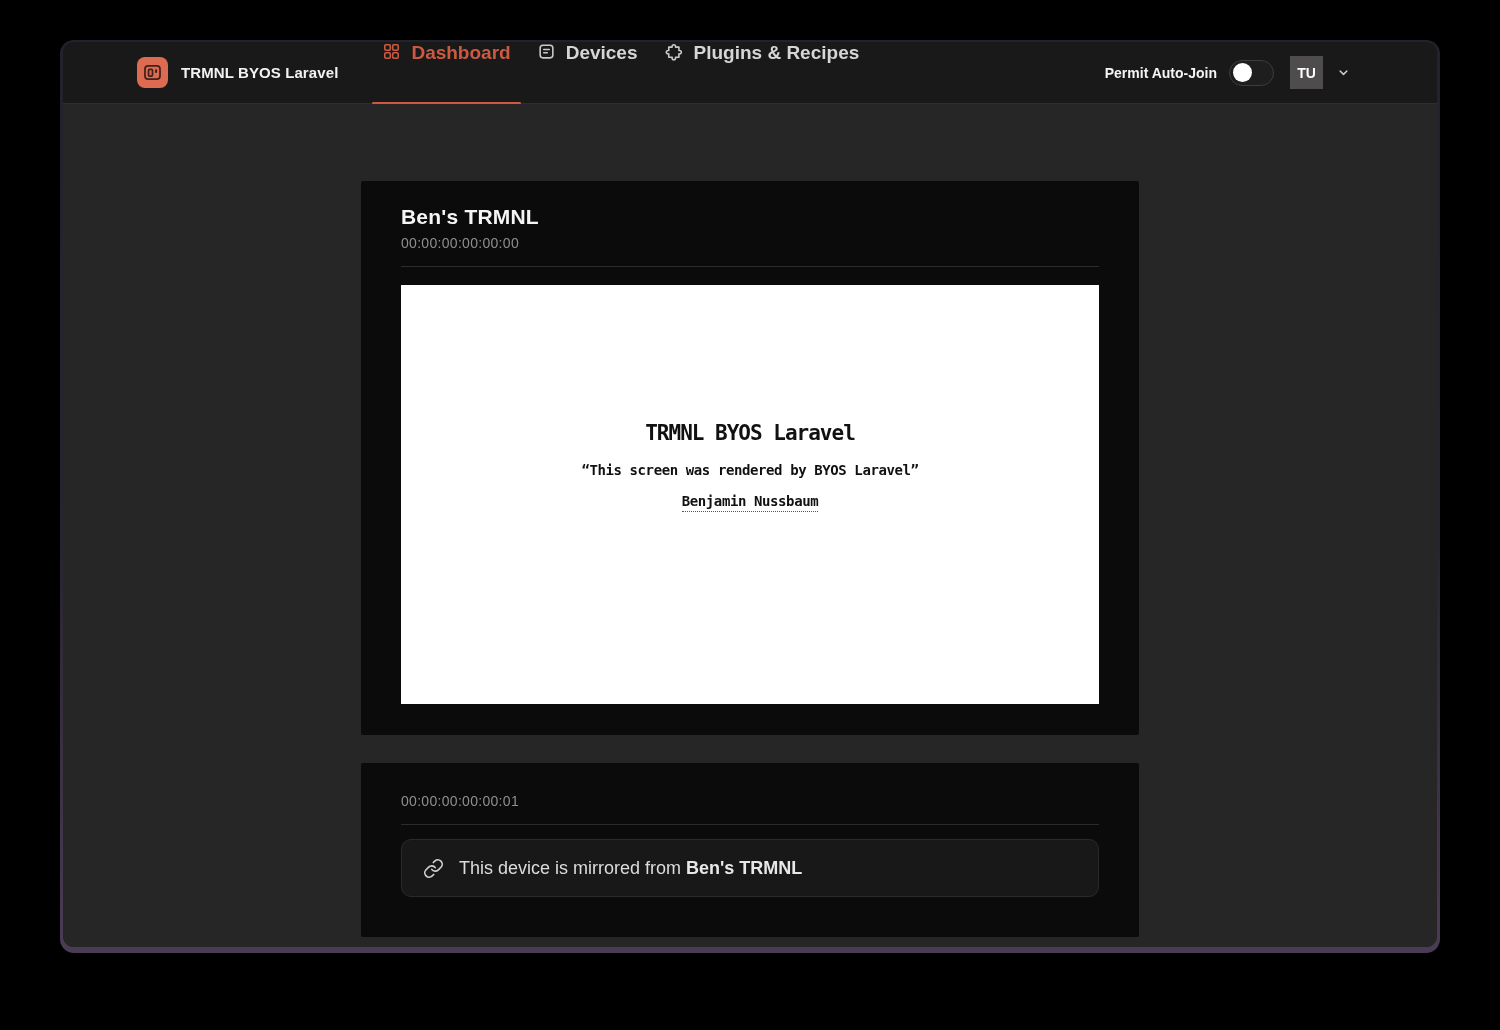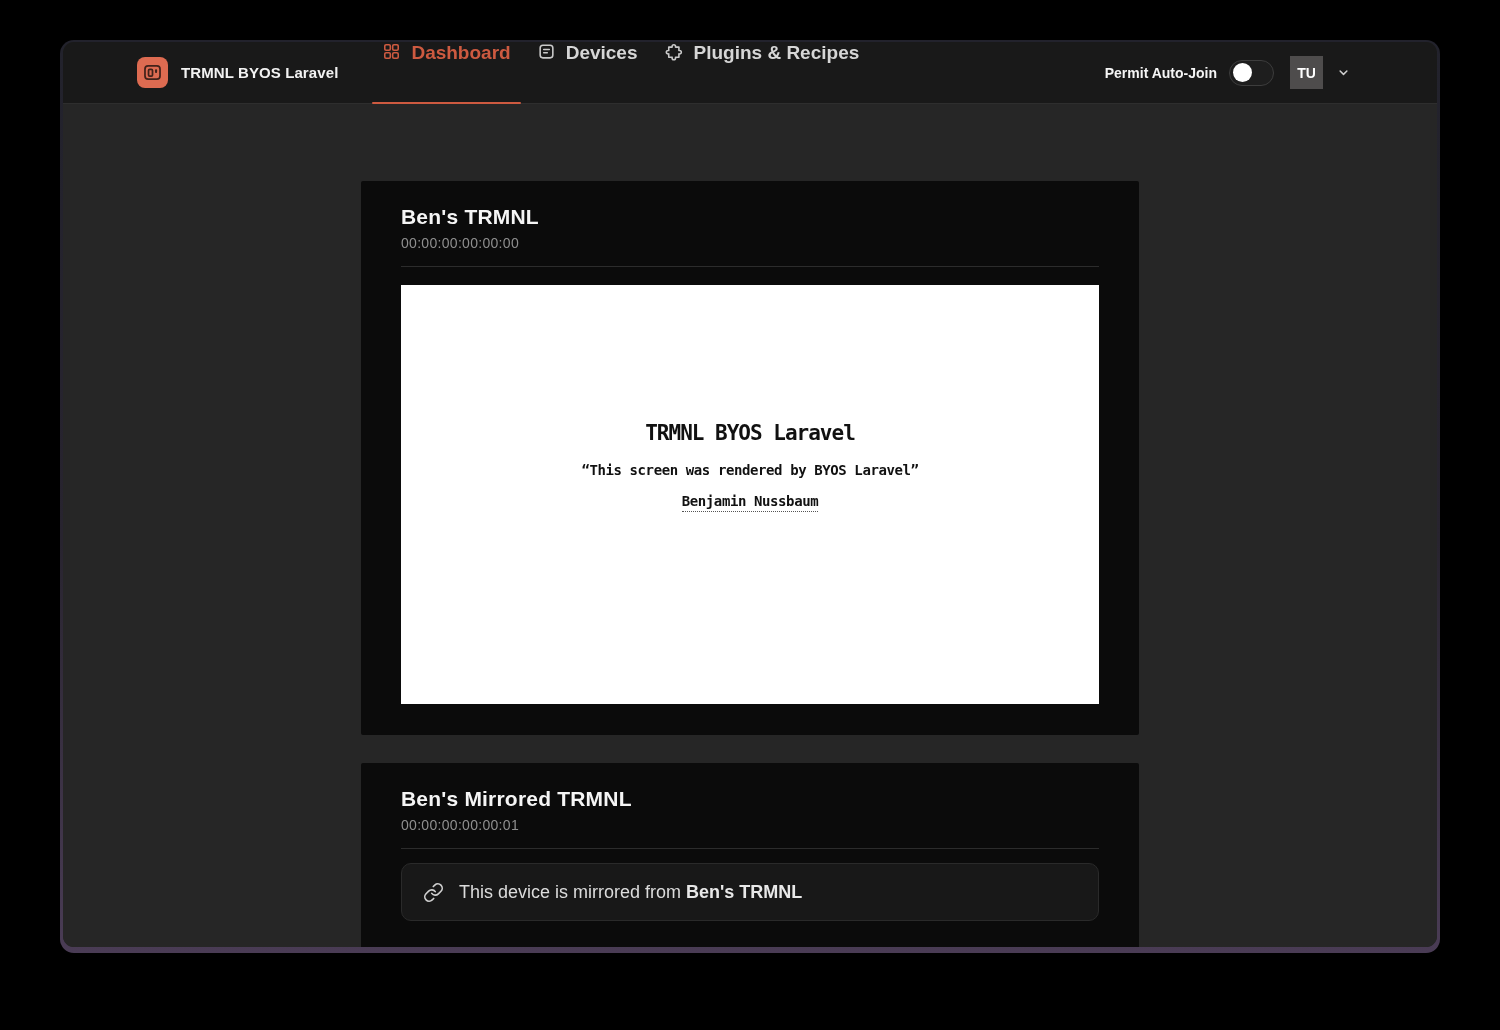--- a/index.html
+++ b/index.html
@@ -184,21 +184,20 @@
 
         <div class="screen">
           <div class="screen-title">TRMNL BYOS Laravel</div>
           <div class="screen-quote">“This screen was rendered by BYOS Laravel”</div>
           <div class="screen-author">Benjamin Nussbaum</div>
 
         </div>
       </section>
 
       <section class="device-card">
-        <h2 class="device-name">Ben's Mirrored TRMNL</h2>
         <div class="device-mac">00:00:00:00:00:01</div>
         <hr class="card-divider">
 
         <div class="mirror-note">
           <span>
             <svg width="21" height="21" viewBox="0 0 24 24" fill="none" stroke="#cfcfcf" stroke-width="1.9" stroke-linecap="round" stroke-linejoin="round">
               <path d="M10 13a5 5 0 0 0 7.54.54l3-3a5 5 0 0 0-7.07-7.07l-1.72 1.71"></path>
               <path d="M14 11a5 5 0 0 0-7.54-.54l-3 3a5 5 0 0 0 7.07 7.07l1.71-1.71"></path>
             </svg>
           </span>

